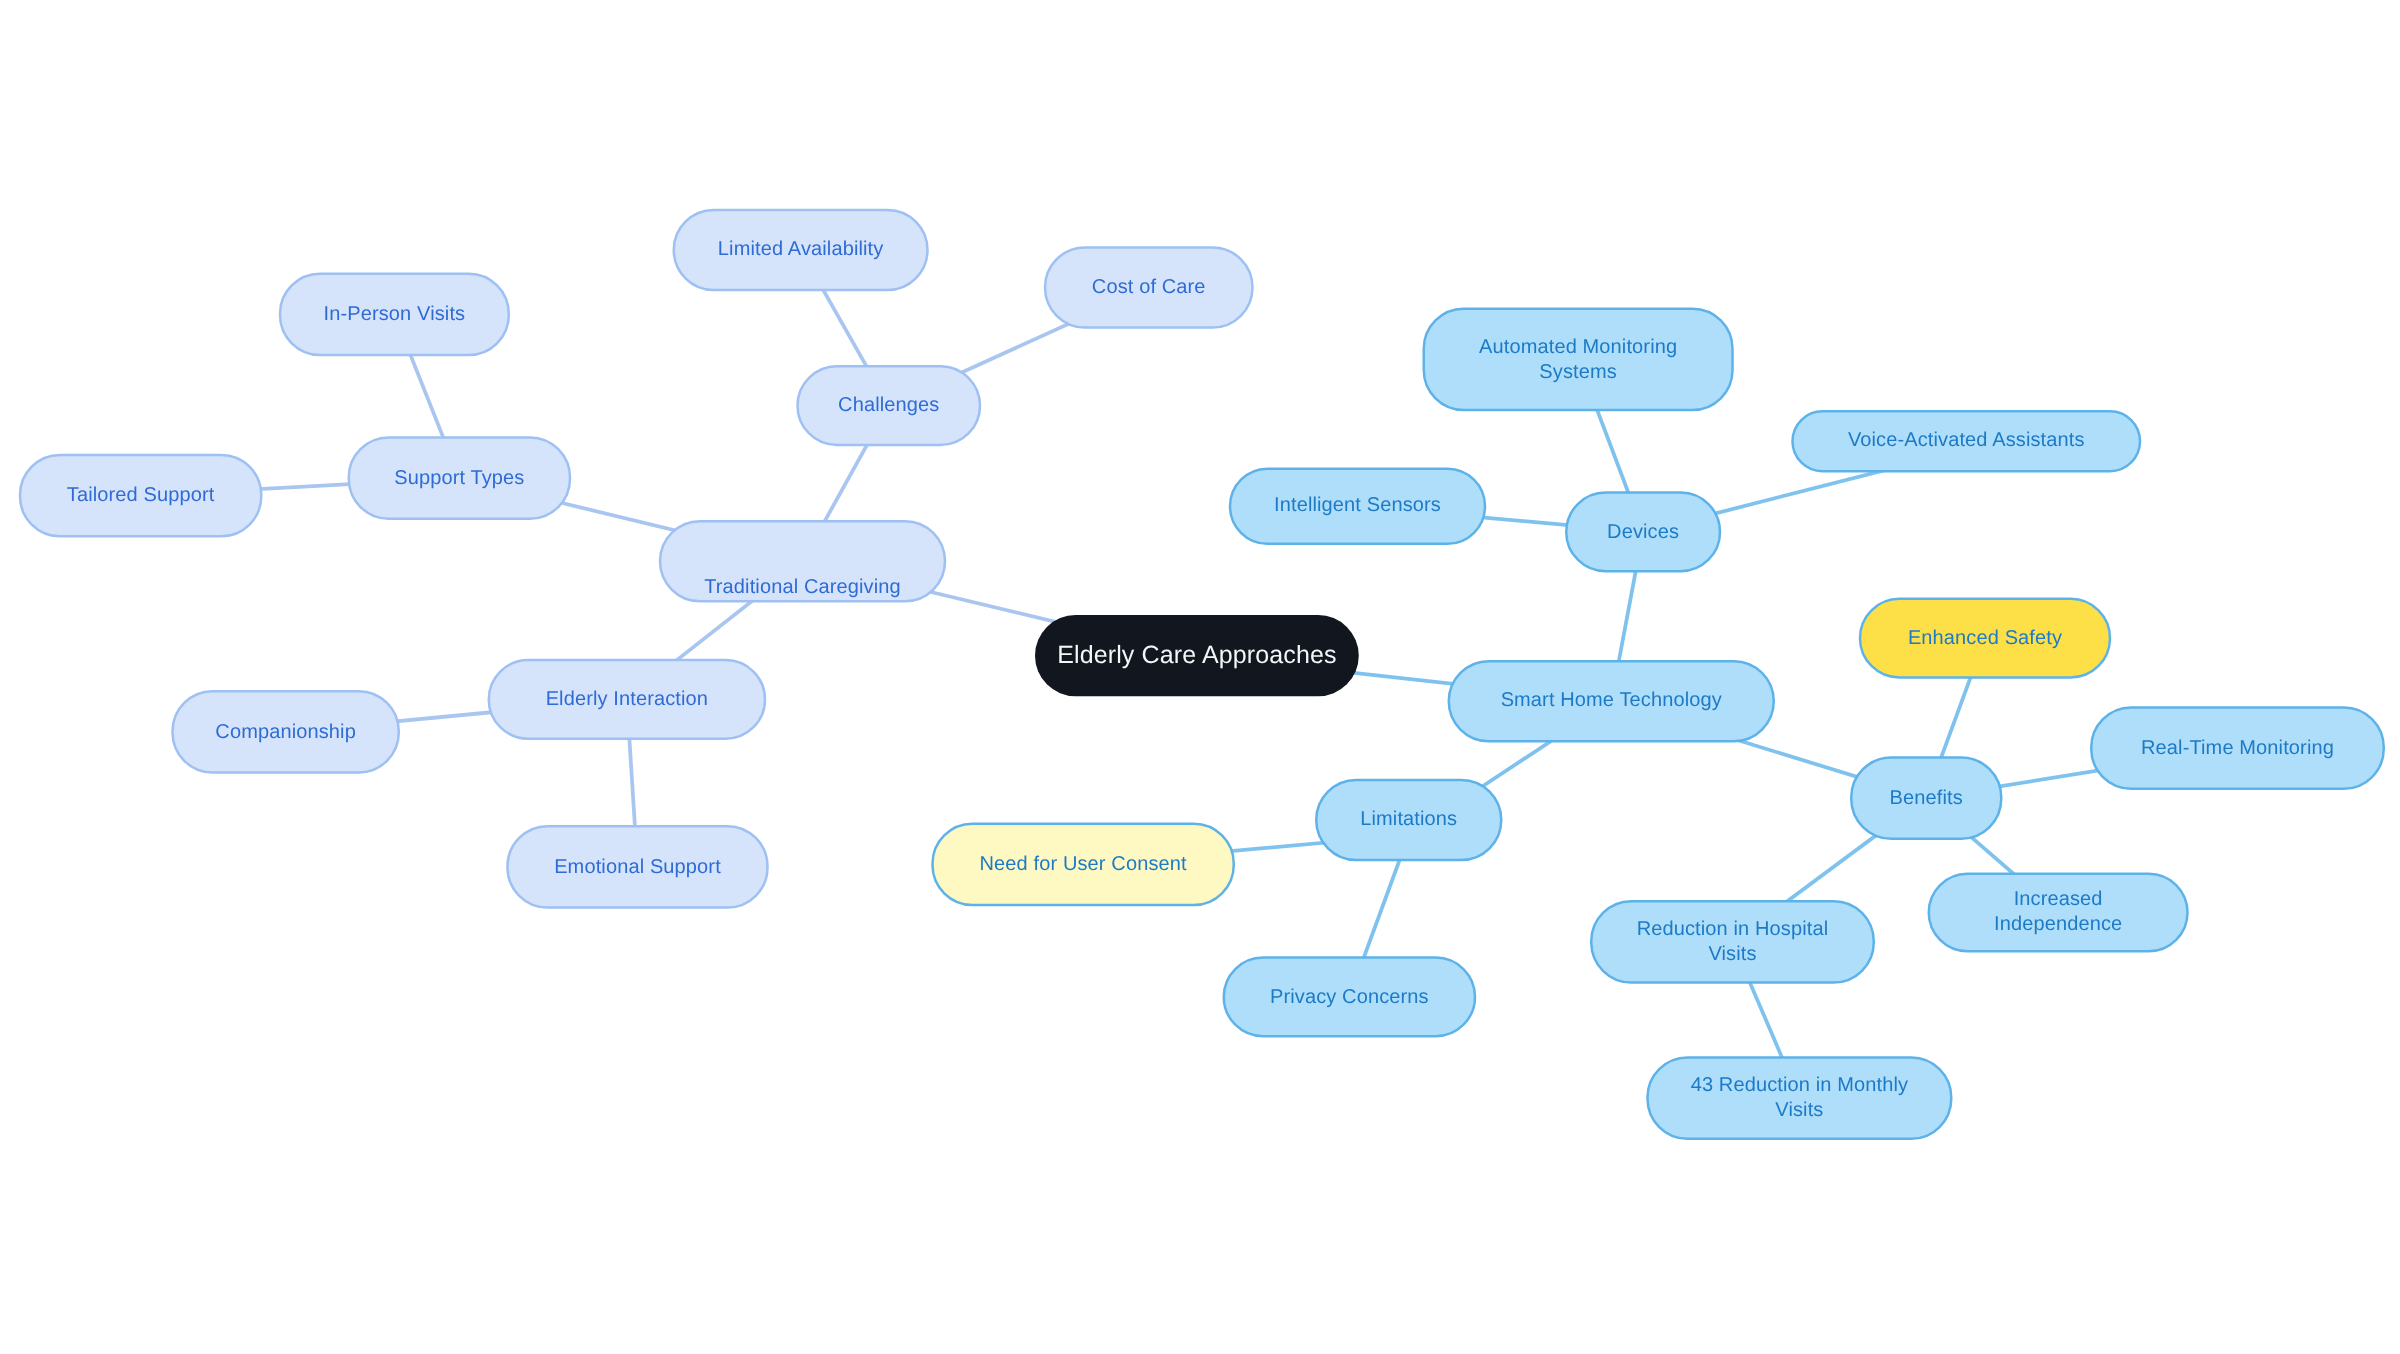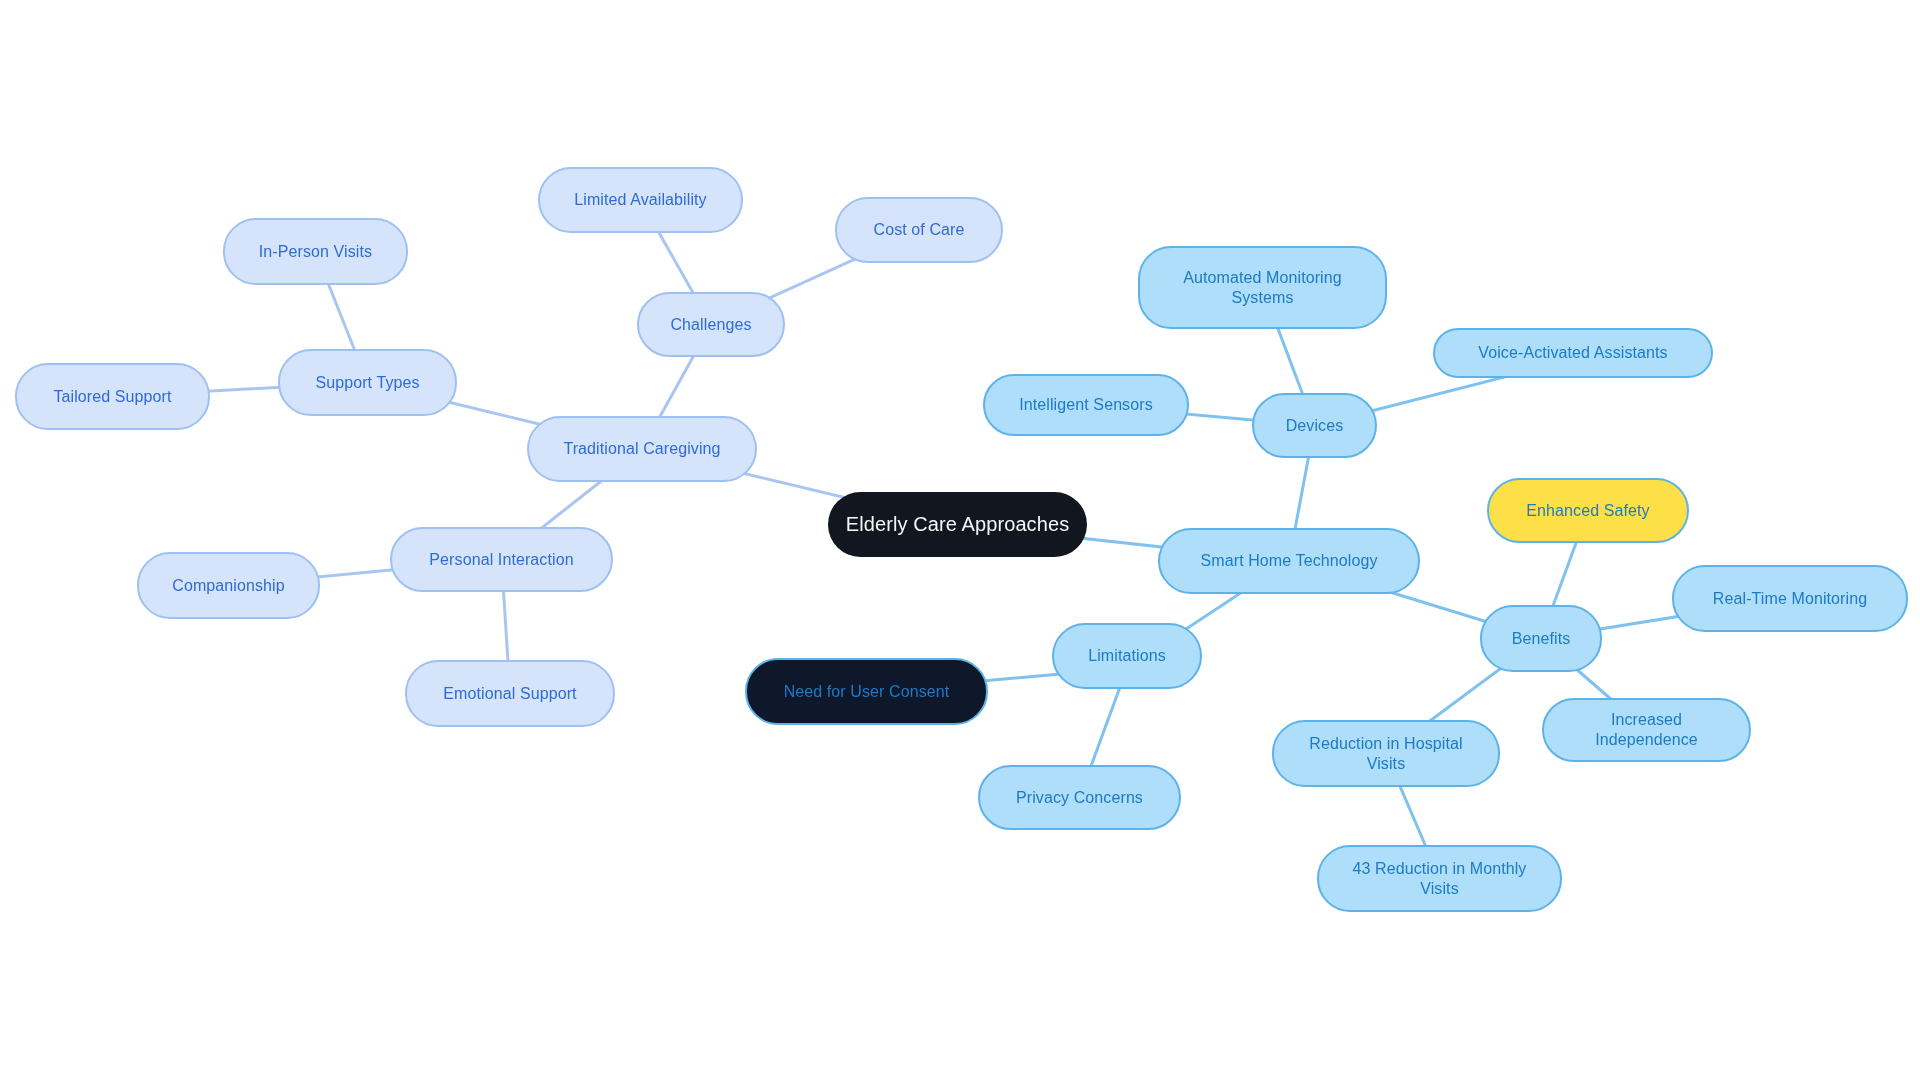--- a/index.html
+++ b/index.html
@@ -84,21 +84,21 @@
       <line x1="1541" y1="638.5" x2="1646.5" y2="730" stroke="#7fc2ee" stroke-width="3" stroke-linecap="round"></line>
       <line x1="1541" y1="638.5" x2="1386" y2="753.5" stroke="#7fc2ee" stroke-width="3" stroke-linecap="round"></line>
       <line x1="1386" y1="753.5" x2="1439.5" y2="878.5" stroke="#7fc2ee" stroke-width="3" stroke-linecap="round"></line>
       <line x1="1127" y1="668" x2="866.5" y2="691.5" stroke="#7fc2ee" stroke-width="3" stroke-linecap="round"></line>
       <line x1="1127" y1="668" x2="1079.5" y2="797.5" stroke="#7fc2ee" stroke-width="3" stroke-linecap="round"></line>
     </svg>
   <div id="node-layer">
       <div class="node center" style="left: 828px; top: 492px; width: 259px; height: 65px; background: rgb(17, 22, 31); border-color: rgb(17, 22, 31); color: rgb(244, 246, 248);">
         <span class="label">Elderly Care Approaches</span>
       </div>
-      <div class="node left" style="left: 527px; top: 416px; width: 230px; height: 66px; background: rgb(213, 228, 251); border-color: rgb(159, 192, 242); color: rgb(46, 107, 213);">
+      <div class="node left" style="left: 527px; top: 416px; width: 230px; height: 66px; background: rgb(213, 228, 251); border-color: rgb(159, 192, 242); color: rgb(46, 107, 213); align-items: flex-end;">
         <span class="label">Traditional Caregiving</span>
       </div>
       <div class="node left" style="left: 278px; top: 349px; width: 179px; height: 67px; background: rgb(213, 228, 251); border-color: rgb(159, 192, 242); color: rgb(46, 107, 213);">
         <span class="label">Support Types</span>
       </div>
       <div class="node left" style="left: 223px; top: 218px; width: 185px; height: 67px; background: rgb(213, 228, 251); border-color: rgb(159, 192, 242); color: rgb(46, 107, 213);">
         <span class="label">In-Person Visits</span>
       </div>
       <div class="node left" style="left: 15px; top: 363px; width: 195px; height: 67px; background: rgb(213, 228, 251); border-color: rgb(159, 192, 242); color: rgb(46, 107, 213);">
         <span class="label">Tailored Support</span>
@@ -106,21 +106,21 @@
       <div class="node left" style="left: 637px; top: 292px; width: 148px; height: 65px; background: rgb(213, 228, 251); border-color: rgb(159, 192, 242); color: rgb(46, 107, 213);">
         <span class="label">Challenges</span>
       </div>
       <div class="node left" style="left: 538px; top: 167px; width: 205px; height: 66px; background: rgb(213, 228, 251); border-color: rgb(159, 192, 242); color: rgb(46, 107, 213);">
         <span class="label">Limited Availability</span>
       </div>
       <div class="node left" style="left: 835px; top: 197px; width: 168px; height: 66px; background: rgb(213, 228, 251); border-color: rgb(159, 192, 242); color: rgb(46, 107, 213);">
         <span class="label">Cost of Care</span>
       </div>
       <div class="node left" style="left: 390px; top: 527px; width: 223px; height: 65px; background: rgb(213, 228, 251); border-color: rgb(159, 192, 242); color: rgb(46, 107, 213);">
-        <span class="label">Personal Interaction</span>
+        <span class="label">Elderly Interaction</span>
       </div>
       <div class="node left" style="left: 405px; top: 660px; width: 210px; height: 67px; background: rgb(213, 228, 251); border-color: rgb(159, 192, 242); color: rgb(46, 107, 213);">
         <span class="label">Emotional Support</span>
       </div>
       <div class="node left" style="left: 137px; top: 552px; width: 183px; height: 67px; background: rgb(213, 228, 251); border-color: rgb(159, 192, 242); color: rgb(46, 107, 213);">
         <span class="label">Companionship</span>
       </div>
       <div class="node right" style="left: 1158px; top: 528px; width: 262px; height: 66px; background: rgb(174, 222, 249); border-color: rgb(93, 179, 233); color: rgb(29, 122, 198);">
         <span class="label">Smart Home Technology</span>
       </div>
@@ -150,20 +150,20 @@
       </div>
       <div class="node right" style="left: 1272px; top: 720px; width: 228px; height: 67px; background: rgb(174, 222, 249); border-color: rgb(93, 179, 233); color: rgb(29, 122, 198);">
         <span class="label">Reduction in Hospital Visits</span>
       </div>
       <div class="node right" style="left: 1317px; top: 845px; width: 245px; height: 67px; background: rgb(174, 222, 249); border-color: rgb(93, 179, 233); color: rgb(29, 122, 198);">
         <span class="label">43 Reduction in Monthly Visits</span>
       </div>
       <div class="node right" style="left: 1052px; top: 607px; width: 150px; height: 66px; background: rgb(174, 222, 249); border-color: rgb(93, 179, 233); color: rgb(29, 122, 198); margin-top: 16px;">
         <span class="label">Limitations</span>
       </div>
-      <div class="node right" style="left: 745px; top: 658px; width: 243px; height: 67px; background: #0f172a; border-color: rgb(93, 179, 233); color: rgb(29, 122, 198);">
+      <div class="node right" style="left: 745px; top: 658px; width: 243px; height: 67px; background: #fef9c3; border-color: rgb(93, 179, 233); color: rgb(29, 122, 198);">
         <span class="label">Need for User Consent</span>
       </div>
       <div class="node right" style="left: 978px; top: 765px; width: 203px; height: 65px; background: rgb(174, 222, 249); border-color: rgb(93, 179, 233); color: rgb(29, 122, 198);">
         <span class="label">Privacy Concerns</span>
       </div>
     </div>
 </div>
 
 </body></html>

